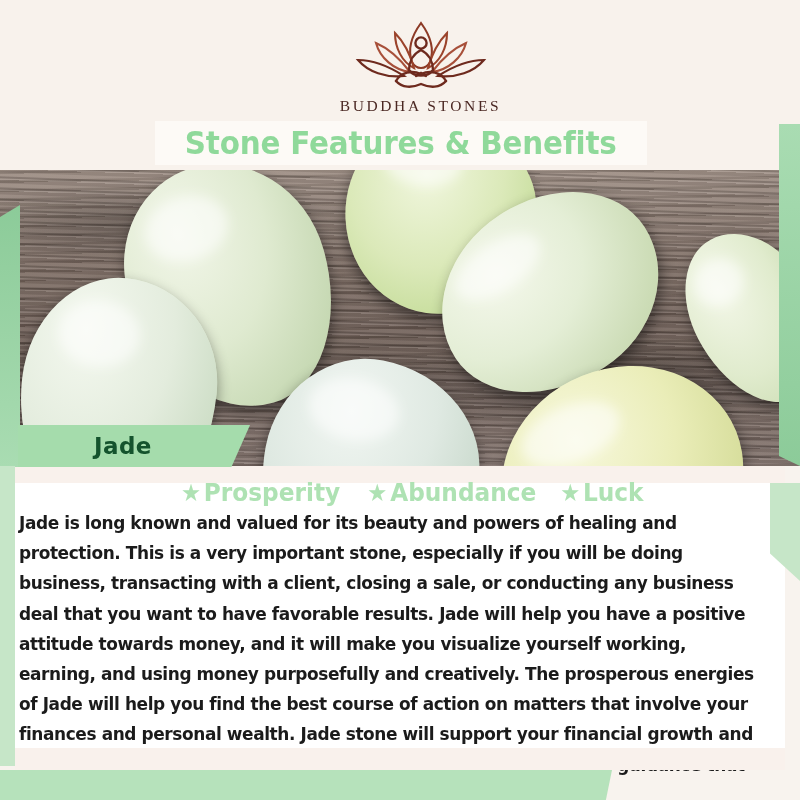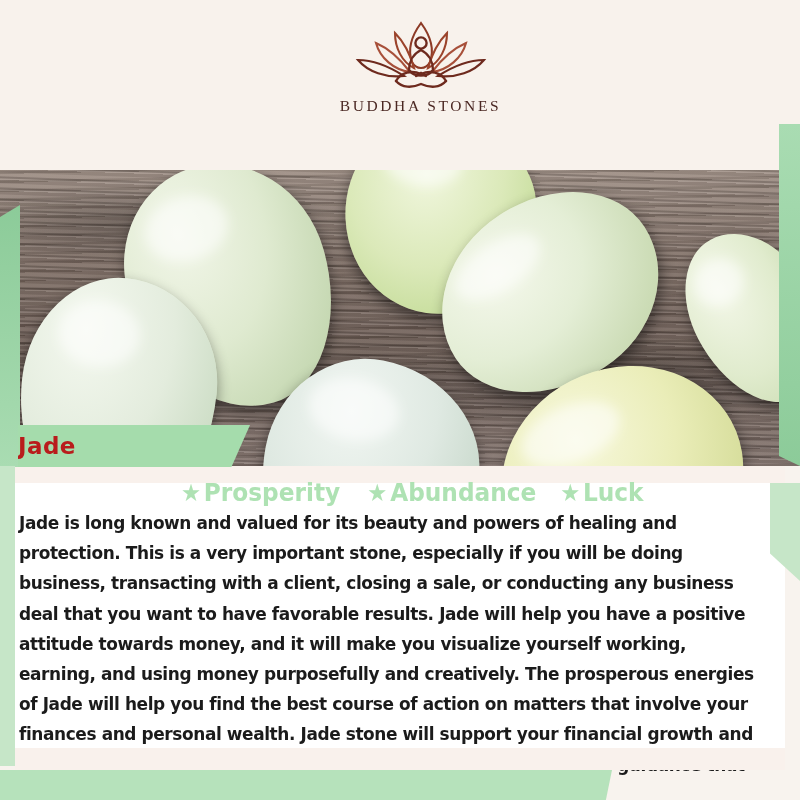--- a/index.html
+++ b/index.html
@@ -114,21 +114,22 @@
     position: absolute;
     left: 18px; top: 425px;
     width: 232px; height: 42px;
     background: #a5dcac;
     z-index: 5;
     clip-path: polygon(0 0, 100% 0, 92% 100%, 0 100%);
     display: flex;
     align-items: center;
   }
   .jade-text {
-    color: #b91c1c;
+    margin-left: 76px;
+    color: #14532d;
     font-family: "DejaVu Sans", sans-serif;
     font-weight: 700;
     font-size: 23px;
     letter-spacing: 0.4px;
   }
 
   
   .deco { position: absolute; background: #8fcc9c; z-index: 4; }
   .deco-left-top {
     left: 0; top: 205px; width: 20px; height: 262px;
@@ -271,20 +272,23 @@
 
     <div class="stone" style="left:500px; top:198px; width:245px; height:218px; transform:rotate(-22deg);
                 background:radial-gradient(ellipse at 38% 26%, #f7f8dc 0%, #eaedb8 46%, #d6dd9b 80%, #c8d18d 100%);
                 border-radius:50% 50% 50% 50% / 50% 50% 50% 50%;"></div>
 
     <div class="stone" style="left:695px; top:58px; width:120px; height:180px; transform:rotate(-28deg);
                 background:radial-gradient(ellipse at 34% 26%, #f3f7e8 0%, #e0ebcd 50%, #c8daae 88%);
                 border-radius:48% 52% 50% 50% / 46% 46% 54% 54%;"></div>
   </div>
 
+  <div class="title-band">
+    <span class="title-text">Stone Features &amp; Benefits</span>
+  </div>
 
   <div class="deco deco-left-top"></div>
   <div class="deco deco-right-top"></div>
   <div class="deco deco-left-body"></div>
   <div class="deco deco-right-body"></div>
   <div class="deco deco-bottom"></div>
 
   <div class="jade-banner">
     <span class="jade-text">Jade</span>
   </div>

